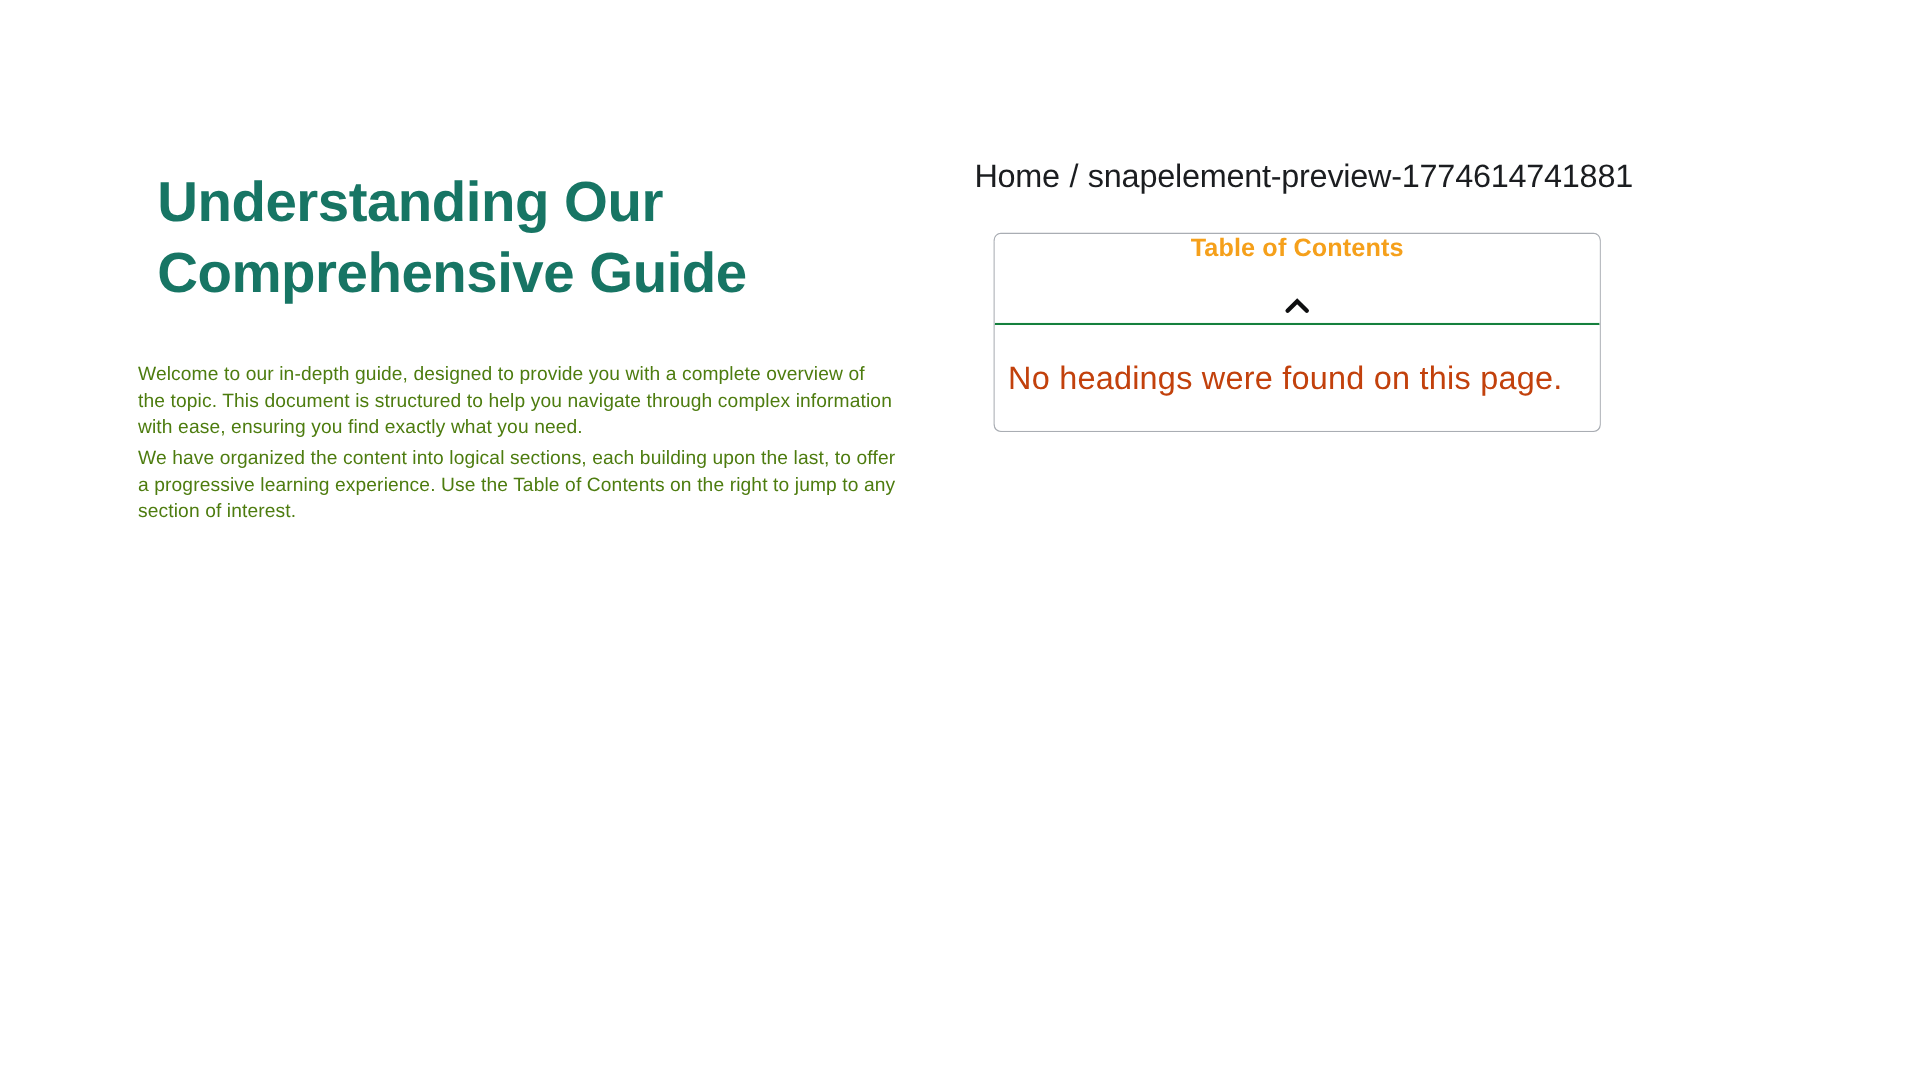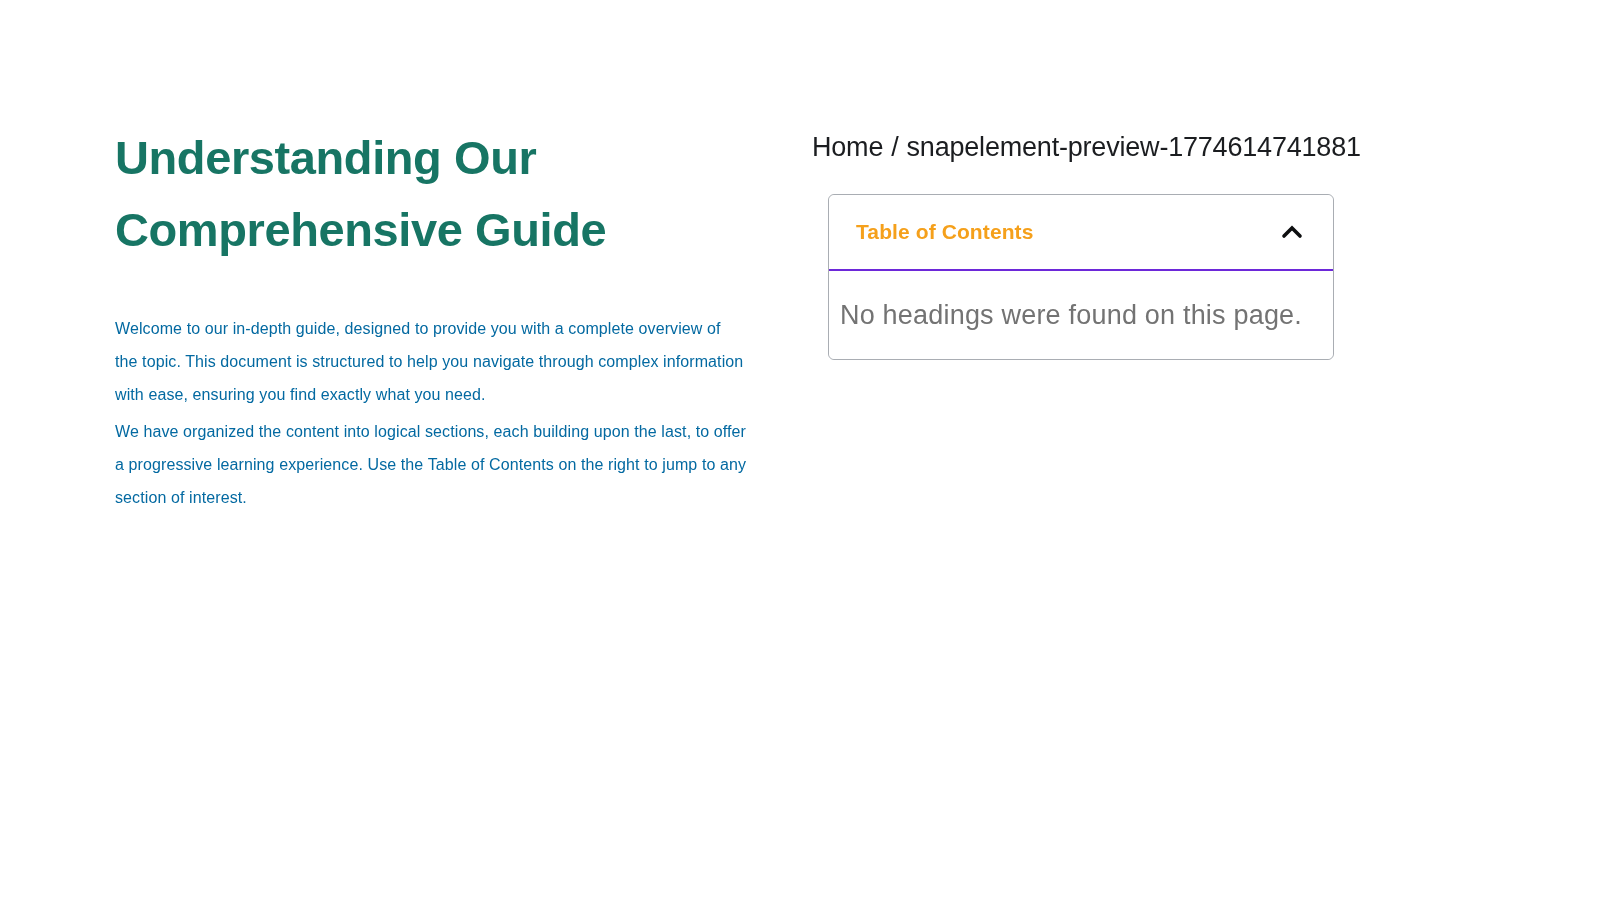--- a/index.html
+++ b/index.html
@@ -19,34 +19,34 @@
   }
 
   
   .article {
     position: absolute;
     left: 115px;
     top: 122px;
     width: 640px;
   }
   .article h1 {
-    margin: 0;
+    margin: 16px;
     font-size: 47px;
-    line-height: 72px;
+    line-height: 59px;
     font-weight: 700;
     letter-spacing: -0.4px;
     color: #177564;
     max-width: 615px;
   }
   .article p {
     margin: 0;
     font-size: 16px;
-    line-height: 33px;
+    line-height: 22px;
     letter-spacing: 0.1px;
-    color: #0369a1;
+    color: #4d7c0f;
     max-width: 632px;
   }
   .article p.first { margin-top: 46px; }
   .article p.second { margin-top: 4px; }
 
   
   .sidebar {
     position: absolute;
     left: 812px;
     top: 130px;
@@ -73,24 +73,25 @@
     border-radius: 6px;
     background: #ffffff;
     box-sizing: border-box;
   }
   .toc-header {
     display: flex;
     align-items: center;
     justify-content: space-between;
     height: 74px;
     padding: 0 27px;
-    border-bottom: 2px solid #6d28d9;
+    border-bottom: 2px solid #15803d;
     cursor: pointer;
     background: #ffffff;
     border-radius: 6px 6px 0 0;
+    flex-direction: column;
   }
   .toc-title {
     color: #F5A01B;
     font-size: 21px;
     font-weight: 700;
     letter-spacing: 0.1px;
   }
   .toc-chevron {
     display: flex;
     align-items: center;
@@ -98,21 +99,21 @@
     width: 28px;
     height: 28px;
   }
   .toc-body {
     min-height: 88px;
     display: flex;
     align-items: center;
     padding: 0 11px;
     font-size: 27px;
     letter-spacing: 0.2px;
-    color: #737373;
+    color: #c2410c;
     background: #ffffff;
     border-radius: 0 0 6px 6px;
     white-space: nowrap;
   }
 </style>
 </head>
 <body>
 
 <div class="page">
 

